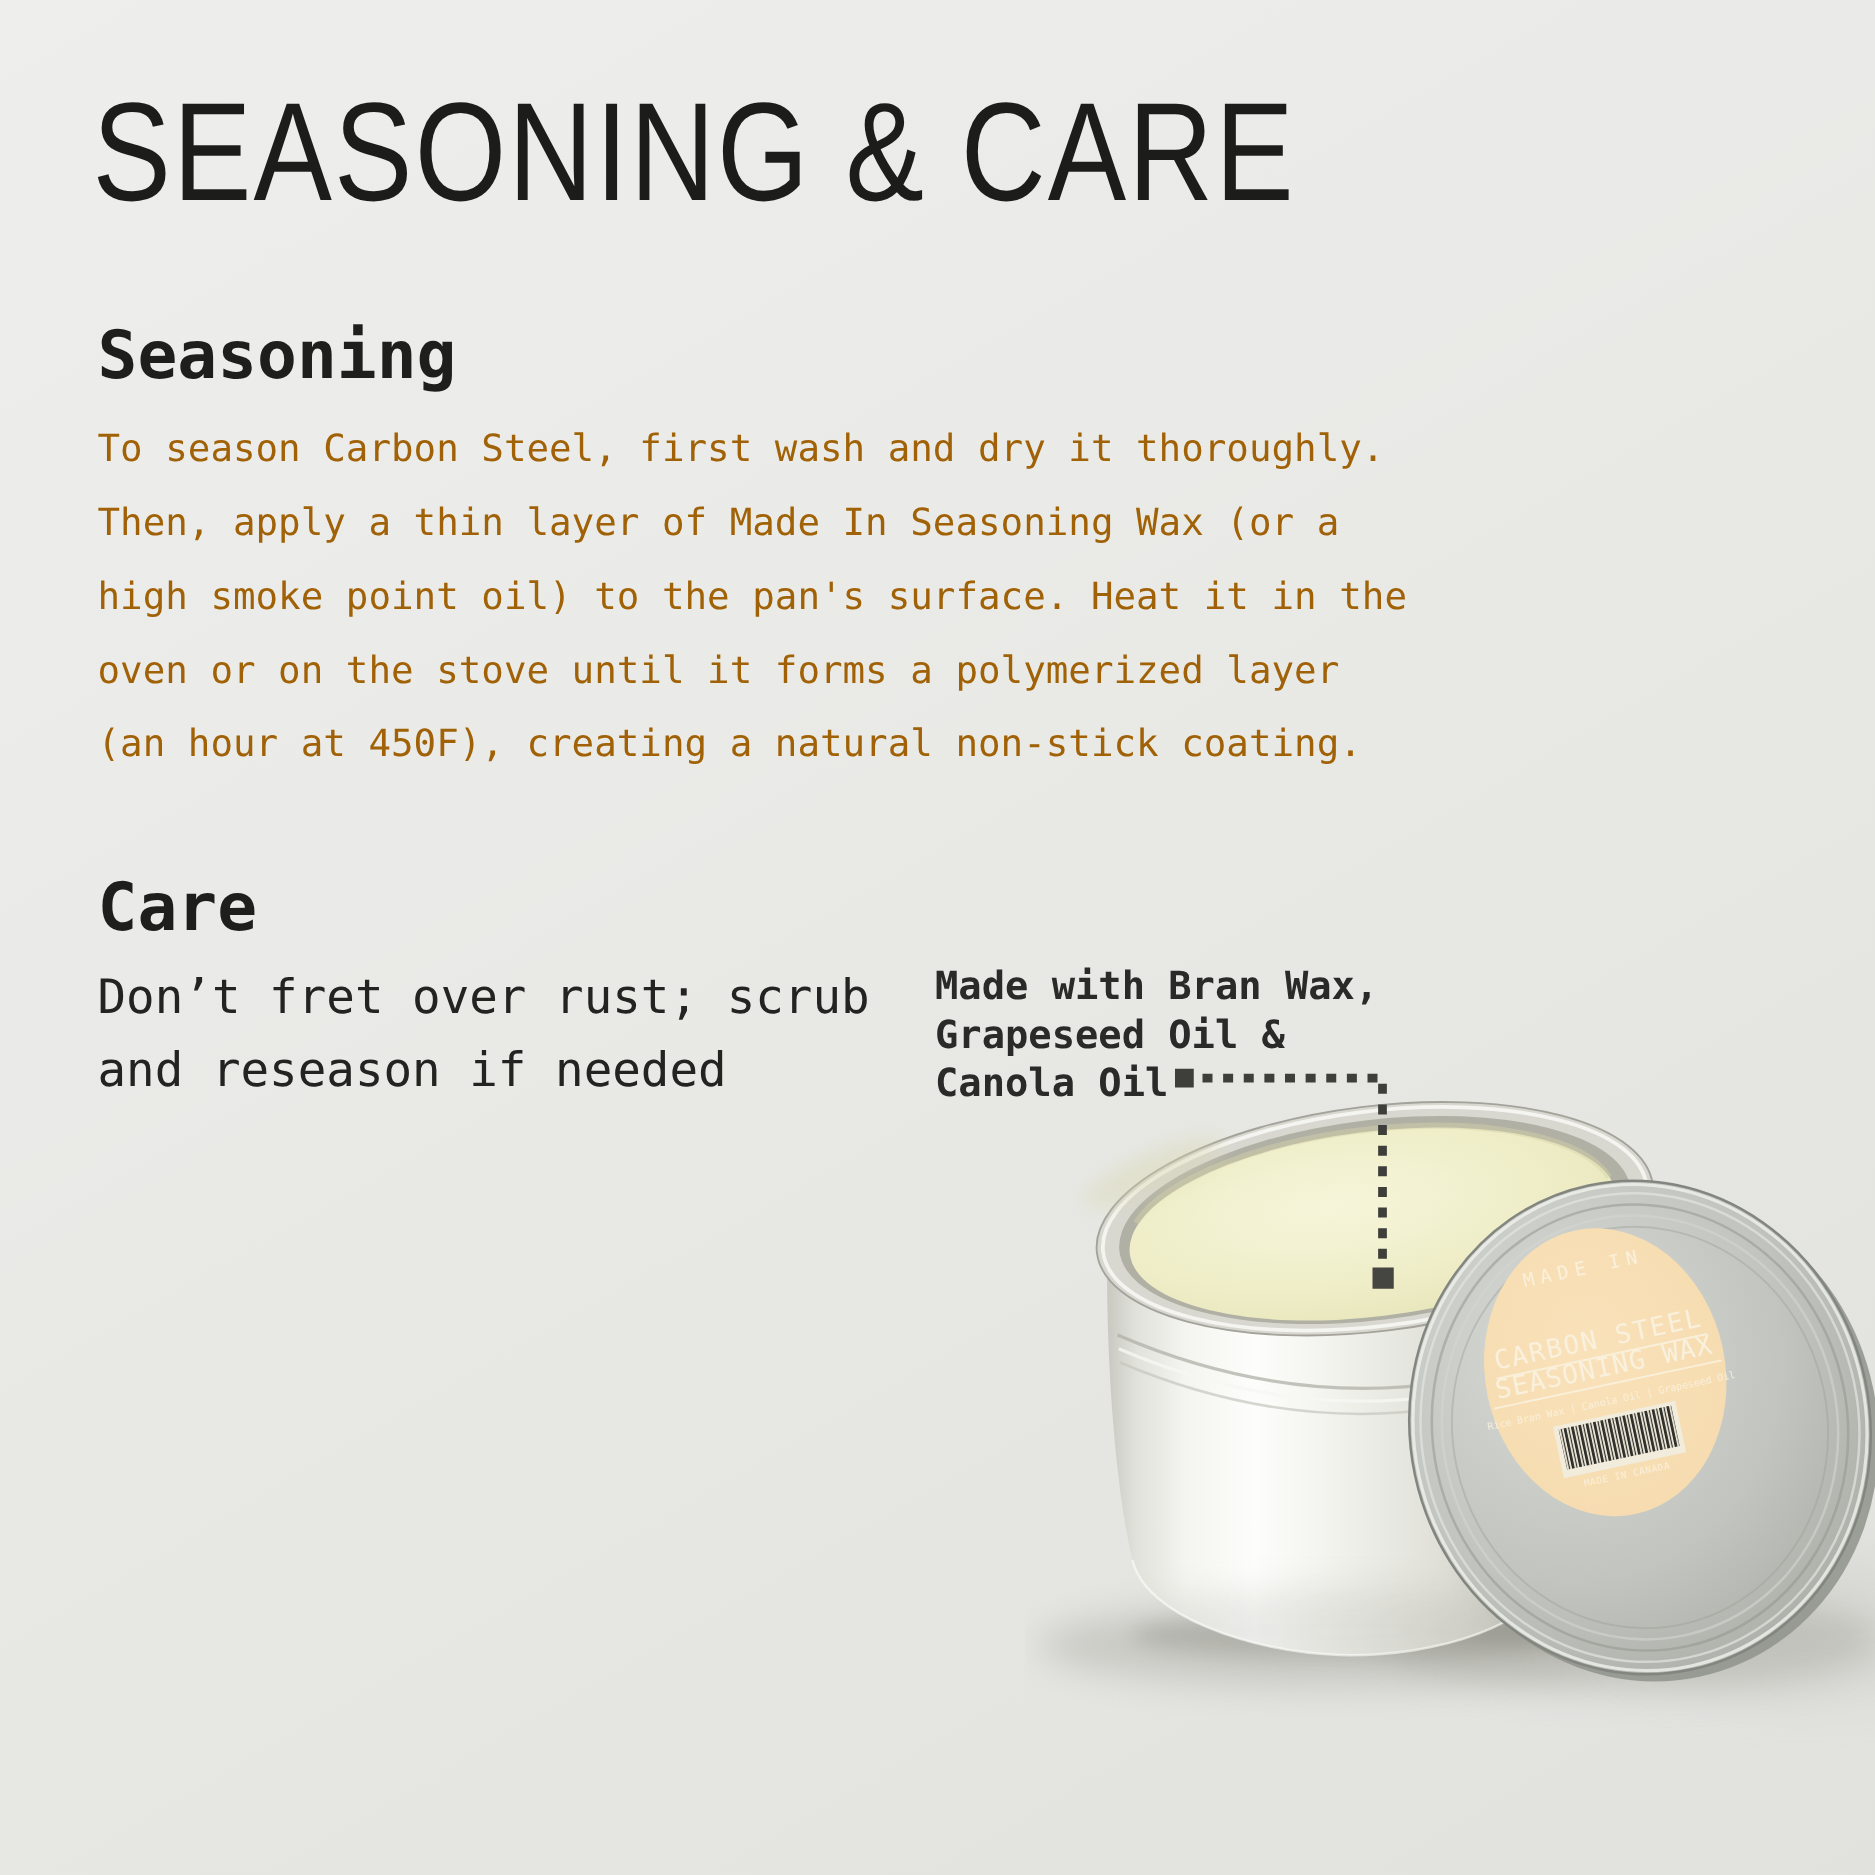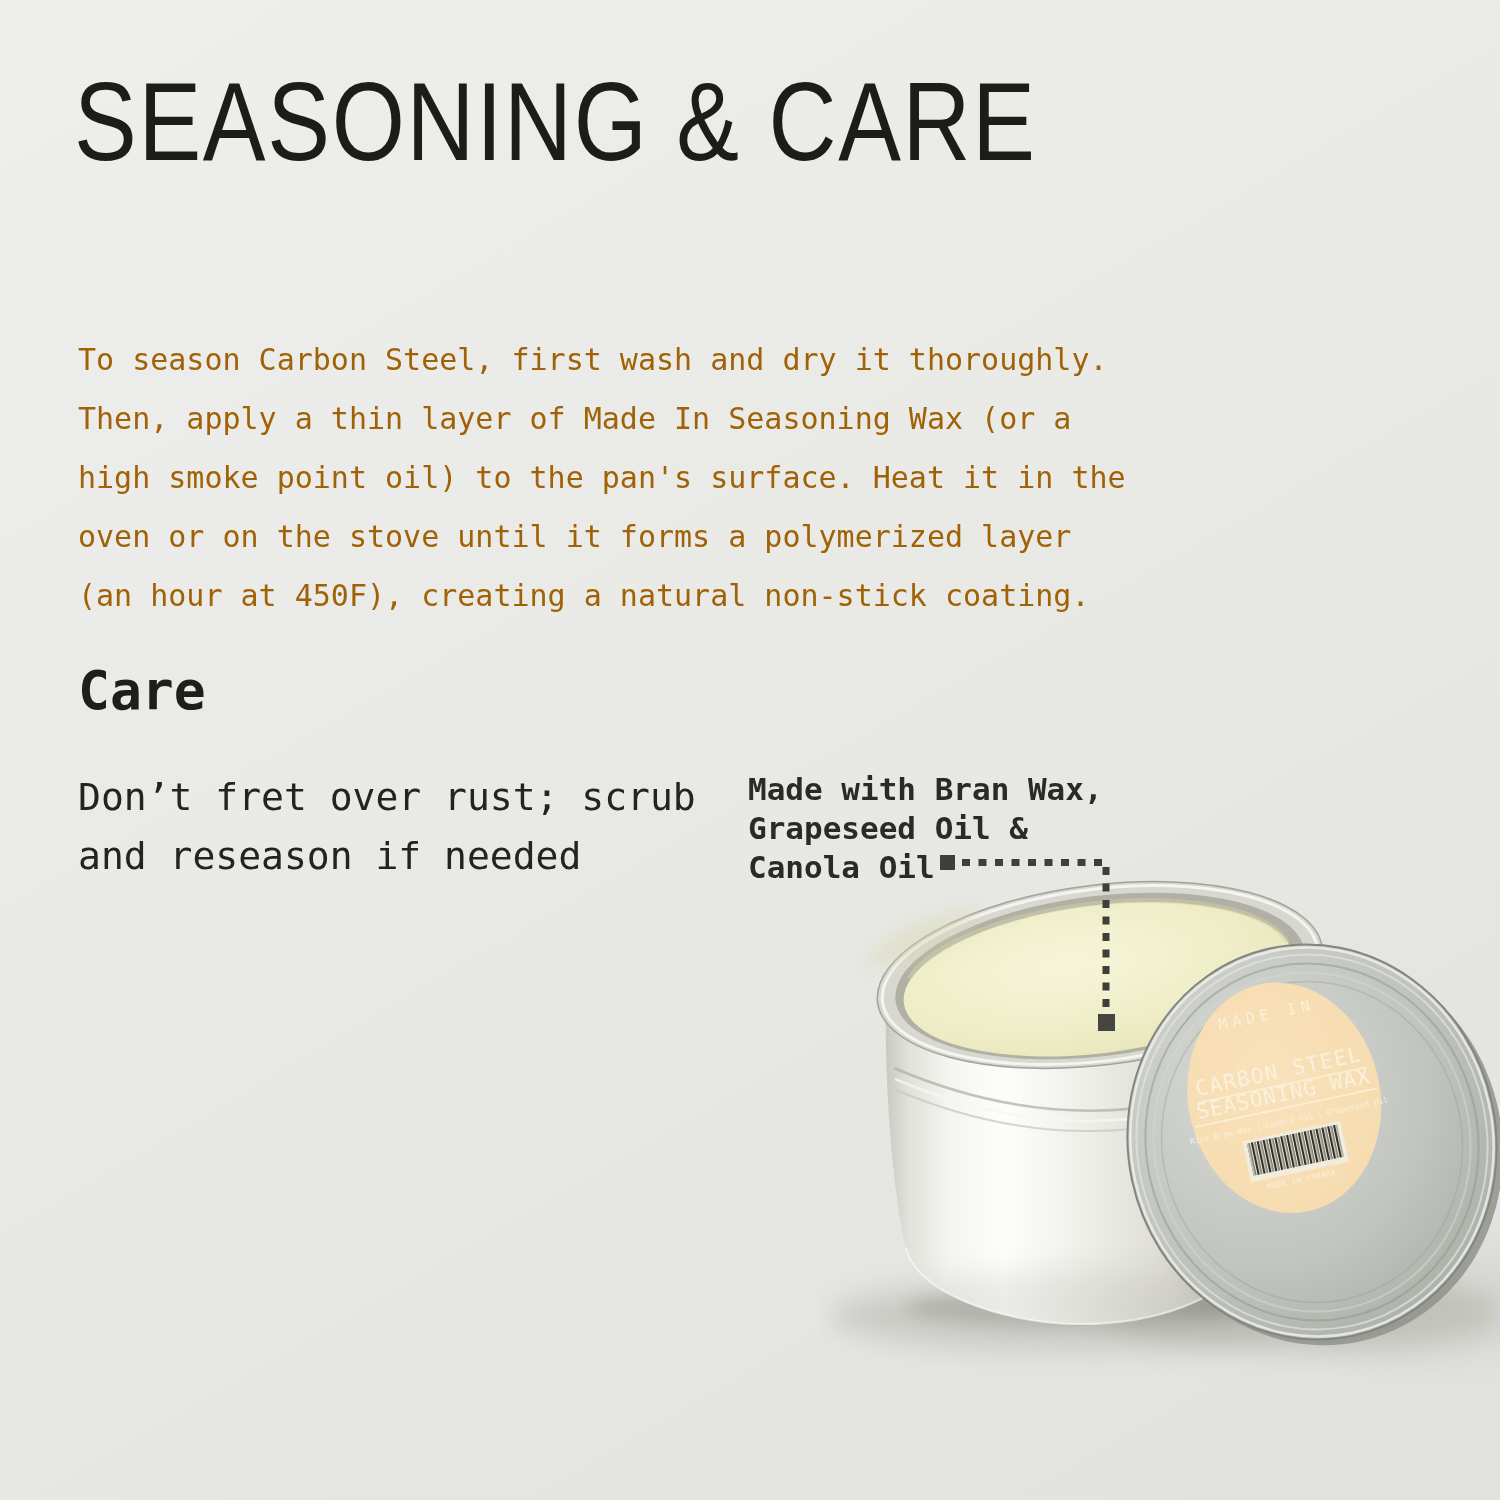--- a/index.html
+++ b/index.html
@@ -6,37 +6,38 @@
   body{width:1500px;height:1500px;overflow:hidden;
        background:linear-gradient(150deg,#eeefed 0%,#e9eae6 45%,#e1e2de 100%);
        font-family:"DejaVu Sans Mono",monospace;color:#222220;}
   .page{position:relative;width:1301px;height:1500px;}
   .title{position:absolute;left:74px;top:57px;font-family:"Liberation Sans",sans-serif;
          font-size:112px;font-weight:400;letter-spacing:2px;color:#1c1c1a;
          transform:scaleX(0.84);transform-origin:left top;white-space:nowrap;}
   .h2{position:absolute;left:78px;font-family:"DejaVu Sans Mono",monospace;
       font-weight:700;font-size:53px;line-height:1.17;color:#1e1e1c;}
   .h2.seasoning{top:254px;}
-  .h2.care{top:660px;}
+  .h2.care{top:696px;}
   .para{position:absolute;left:78px;top:330px;width:1360px;
         font-size:30px;line-height:59px;white-space:pre-line;color:#a16207;}
   .care-list{position:absolute;left:78px;top:768px;width:820px;}
   .care-item{font-size:38px;line-height:59px;white-space:pre-line;color:#232321;margin:0 0 36px 0;}
   .callout{position:absolute;left:748px;top:770px;font-size:31px;line-height:39px;
            white-space:pre-line;color:#2a2a28;font-weight:bold;}
   .photo{position:absolute;left:820px;top:830px;width:680px;height:570px;}
   svg text{font-family:"DejaVu Sans Mono",monospace;}
 </style>
 </head>
 <body>
 
 <div class="page">
 
   <div class="title">SEASONING &amp; CARE</div>
 
+  <div class="h2 seasoning">Seasoning</div>
   <div class="para">To season Carbon Steel, first wash and dry it thoroughly.
 Then, apply a thin layer of Made In Seasoning Wax (or a
 high smoke point oil) to the pan's surface. Heat it in the
 oven or on the stove until it forms a polymerized layer
 (an hour at 450F), creating a natural non-stick coating.</div>
 
   <div class="h2 care">Care</div>
   <div class="care-list">
     <div class="care-item">Don’t fret over rust; scrub
 and reseason if needed</div>

